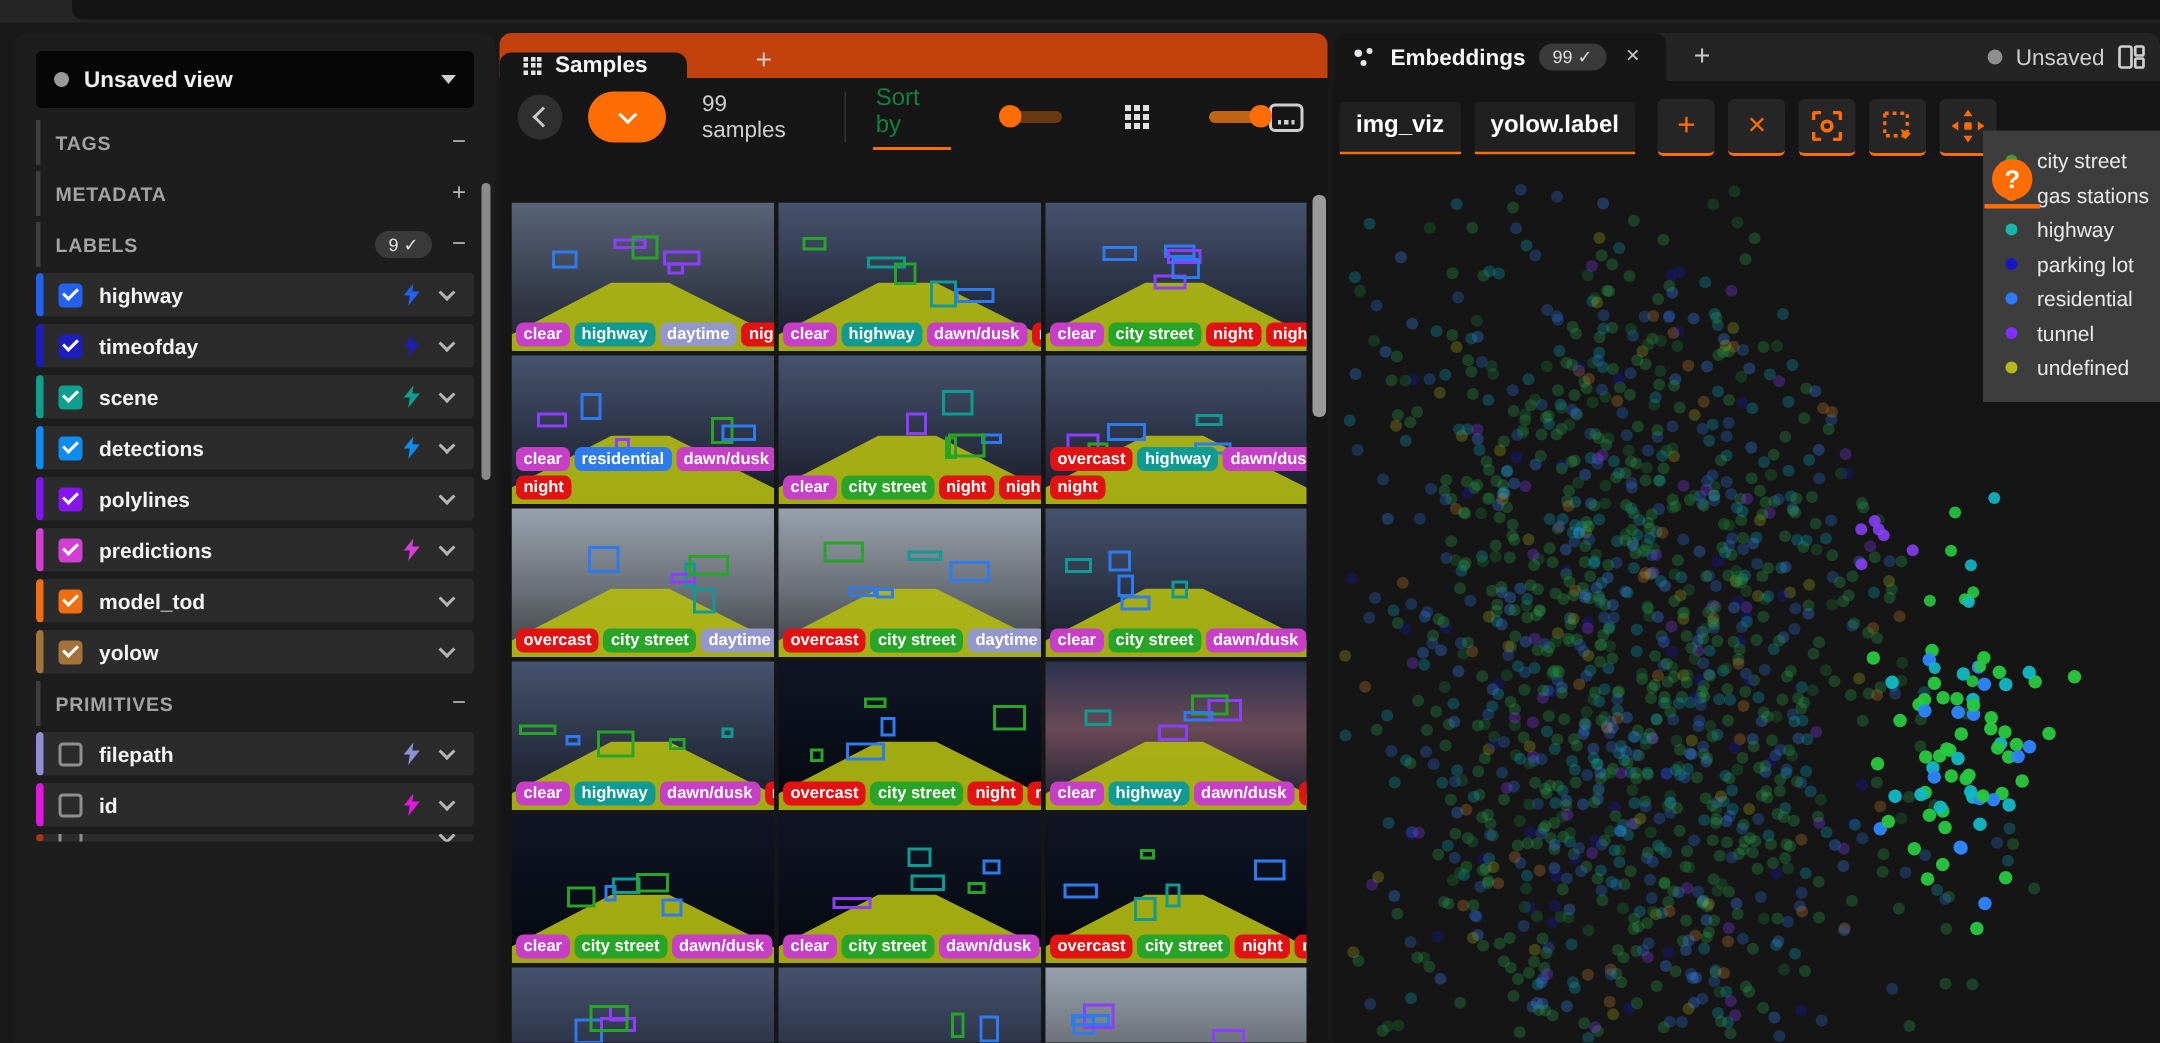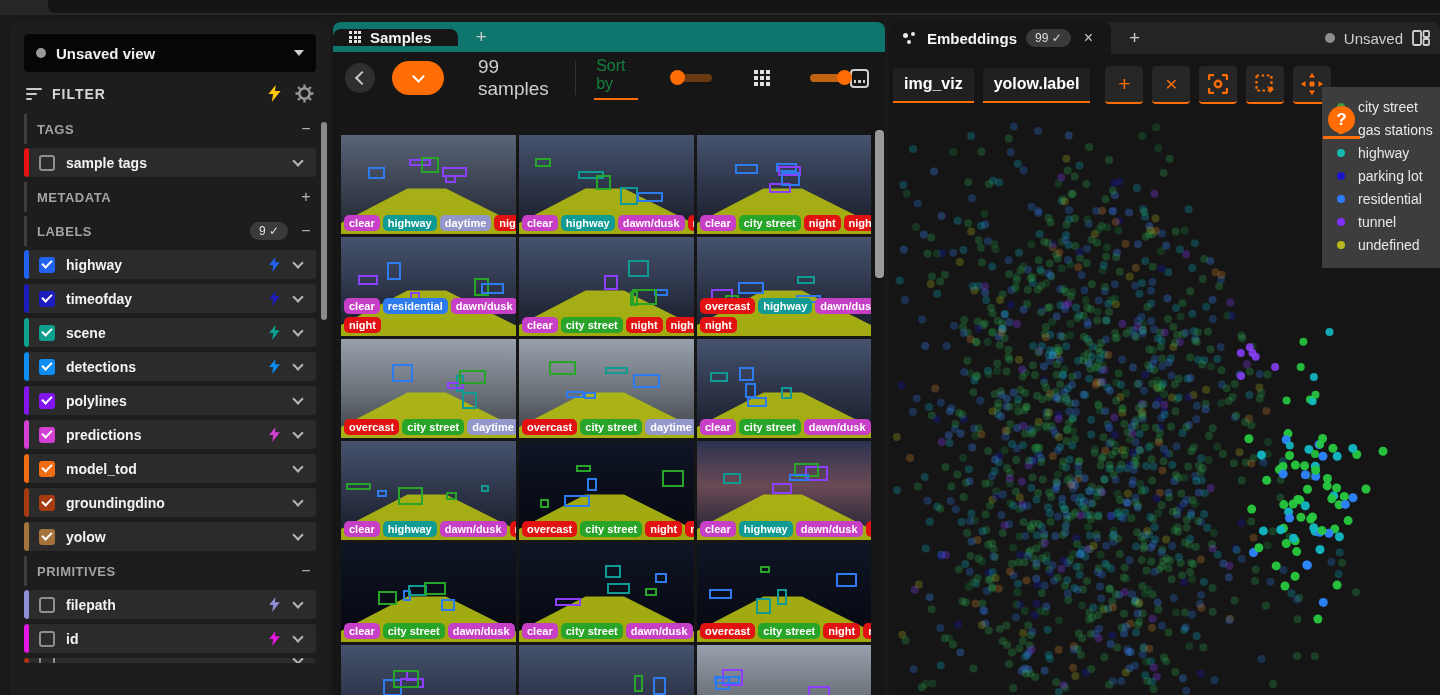--- a/index.html
+++ b/index.html
@@ -45,37 +45,37 @@
   .cbox.checked::after { content:""; position:absolute; left:3px; top:3.5px; width:8px; height:4px;
     border-left:2px solid #fff; border-bottom:2px solid #fff; transform:rotate(-45deg); }
   .field-label { color:#f2f2f2; font-size:14px; font-weight:600; flex:1; }
   .chev { width:8px; height:8px; border-right:2px solid #b5b5b5; border-bottom:2px solid #b5b5b5;
     transform:rotate(45deg); margin:-4px 14px 0 12px; flex:none; }
   .bolt { flex:none; }
   .partial-row { height:5px; overflow:hidden; }
   .sb-scroll { position:absolute; right:3px; top:100px; width:6px; height:198px; background:#8a8a8a; border-radius:3px; }
 
   
-  .tabstrip { position:relative; height:30px; background:#0f766e; border-radius:8px 8px 0 0; display:flex; align-items:center; }
+  .tabstrip { position:relative; height:30px; background:#c2410c; border-radius:8px 8px 0 0; display:flex; align-items:flex-end;gap:28px; }
   .tab { display:flex; align-items:center; gap:9px; padding:0 26px 0 16px; background:#161616;
     border-radius:8px 8px 0 0; cursor:pointer; }
   .tab-label { color:#f5f5f5; font-size:15px; font-weight:600; }
   .newtab { color:#c9c9c9; font-size:19px; display:flex; align-items:center; padding:0 18px; cursor:pointer; }
   .gridicon { display:grid; grid-template-columns:repeat(3,3px); grid-gap:1.5px; }
   .gridicon span { width:3px; height:3px; background:#e5e5e5; }
 
   .samples-body { position:absolute; top:30px; bottom:0; left:0; right:0; background:#161616; }
   .s-toolbar { position:relative; height:52px; display:flex; align-items:center; padding:0 12px; }
   .backbtn { width:30px; height:30px; border-radius:50%; background:#2f2f2f; position:relative; cursor:pointer; flex:none; }
   .backbtn::after { content:""; position:absolute; left:12px; top:10px; width:8px; height:8px;
     border-left:2px solid #c9c9c9; border-bottom:2px solid #c9c9c9; transform:rotate(45deg); }
   .orangebtn { width:52px; height:34px; border-radius:17px; background:#ff6d04; margin-left:17px;
     display:flex; align-items:center; justify-content:center; cursor:pointer; flex:none; }
   .orangebtn .dchev { width:9px; height:9px; border-right:2.5px solid #fff; border-bottom:2.5px solid #fff; transform:rotate(45deg); margin-top:-4px; }
-  .count-label { color:#cfcfcf; font-size:19px; margin-left:34px; }
+  .count-label { color:#cfcfcf; font-size:15px; margin-left:24px; }
   .vdivider { width:1px; height:34px; background:#333; margin:0 18px 0 22px; }
   .sort-label { color:#15803d; font-size:16px; border-bottom:2px solid #ff6d04; padding:0 2px 5px 2px; cursor:pointer; }
   .slider { position:relative; width:40px; height:8px; border-radius:4px; cursor:pointer; flex:none; }
   .slider .knob { position:absolute; top:-4px; width:15px; height:15px; border-radius:50%; background:#ff6d04; }
   .slider1 { background:#693911; margin-left:34px; } .slider1 .knob { left:-2px; }
   .slider2 { background:#c06312; margin-left:40px; } .slider2 .knob { right:-2px; }
   .dotgrid { display:grid; grid-template-columns:repeat(3,4px); grid-gap:2px; margin-left:42px; cursor:pointer; }
   .dotgrid span { width:4px; height:4px; background:#e0e0e0; }
   .patches { width:24px; height:19px; border:2px solid #cfcfcf; border-radius:4px; margin-left:auto; margin-right:4px;
     display:flex; align-items:flex-end; justify-content:center; gap:2px; padding-bottom:3px; cursor:pointer; }
@@ -132,54 +132,24 @@
 <div class="topstrip">
   <div class="topstrip-inner"></div>
 </div>
 
 <div id="sidebar" class="panel">
   <div class="view-select">
     <div class="view-dot"></div>
     <div class="view-label">Unsaved view</div>
     <div class="caret-down"></div>
   </div>
-  <div class="filter-row">
-    <div class="funnel">
-        <div class="f1"></div>
-        <div class="f2"></div>
-        <div class="f3"></div>
-      </div>
-    <div class="filter-label">FILTER</div>
-    <svg width="13" height="17" viewBox="0 0 10 14" style="margin-right:14px">
-      <path d="M6 0 L0 7.5 H3.8 L2.8 14 L10 5 H5.4 Z" fill="#ffc60a"></path>
-      </svg>
-    <svg width="19" height="19" viewBox="0 0 20 20">
-      <circle cx="10" cy="10" r="5.5" fill="none" stroke="#9a9a9a" stroke-width="2.6"></circle>
-      <g stroke="#9a9a9a" stroke-width="2.4">
-        <line x1="10" y1="0.5" x2="10" y2="3.5"></line>
-          <line x1="10" y1="16.5" x2="10" y2="19.5"></line>
-        <line x1="0.5" y1="10" x2="3.5" y2="10"></line>
-          <line x1="16.5" y1="10" x2="19.5" y2="10"></line>
-        <line x1="3.2" y1="3.2" x2="5.3" y2="5.3"></line>
-          <line x1="14.7" y1="14.7" x2="16.8" y2="16.8"></line>
-        <line x1="3.2" y1="16.8" x2="5.3" y2="14.7"></line>
-          <line x1="14.7" y1="5.3" x2="16.8" y2="3.2"></line>
-      </g>
-      </svg>
-  </div>
   <div id="sections">
       <div class="sec-header">
         <div class="sec-name">TAGS</div>
         <div class="sec-toggle">−</div>
-      </div>
-      <div class="field-row">
-        <div class="field-bar" style="background:#e81212"></div>
-        <div class="cbox unchecked" style=""></div>
-        <div class="field-label">sample tags</div>
-        <div class="chev"></div>
       </div>
       <div class="sec-header">
         <div class="sec-name">METADATA</div>
         <div class="sec-toggle">+</div>
       </div>
       <div class="sec-header">
         <div class="sec-name">LABELS</div>
         <div class="sec-badge">9 ✓</div>
         <div class="sec-toggle">−</div>
       </div>
@@ -231,26 +201,20 @@
         <div class="field-label">predictions</div>
         <svg class="bolt" width="11" height="15" viewBox="0 0 10 14" style="margin-right:2px">
           <path d="M6 0 L0 7.5 H3.8 L2.8 14 L10 5 H5.4 Z" fill="#d23fd2"></path>
         </svg>
         <div class="chev"></div>
       </div>
       <div class="field-row">
         <div class="field-bar" style="background:#f06d12"></div>
         <div class="cbox checked" style="background:#f06d12"></div>
         <div class="field-label">model_tod</div>
-        <div class="chev"></div>
-      </div>
-      <div class="field-row">
-        <div class="field-bar" style="background:#a63a10"></div>
-        <div class="cbox checked" style="background:#a63a10"></div>
-        <div class="field-label">groundingdino</div>
         <div class="chev"></div>
       </div>
       <div class="field-row">
         <div class="field-bar" style="background:#a4733c"></div>
         <div class="cbox checked" style="background:#a4733c"></div>
         <div class="field-label">yolow</div>
         <div class="chev"></div>
       </div>
       <div class="sec-header">
         <div class="sec-name">PRIMITIVES</div>

